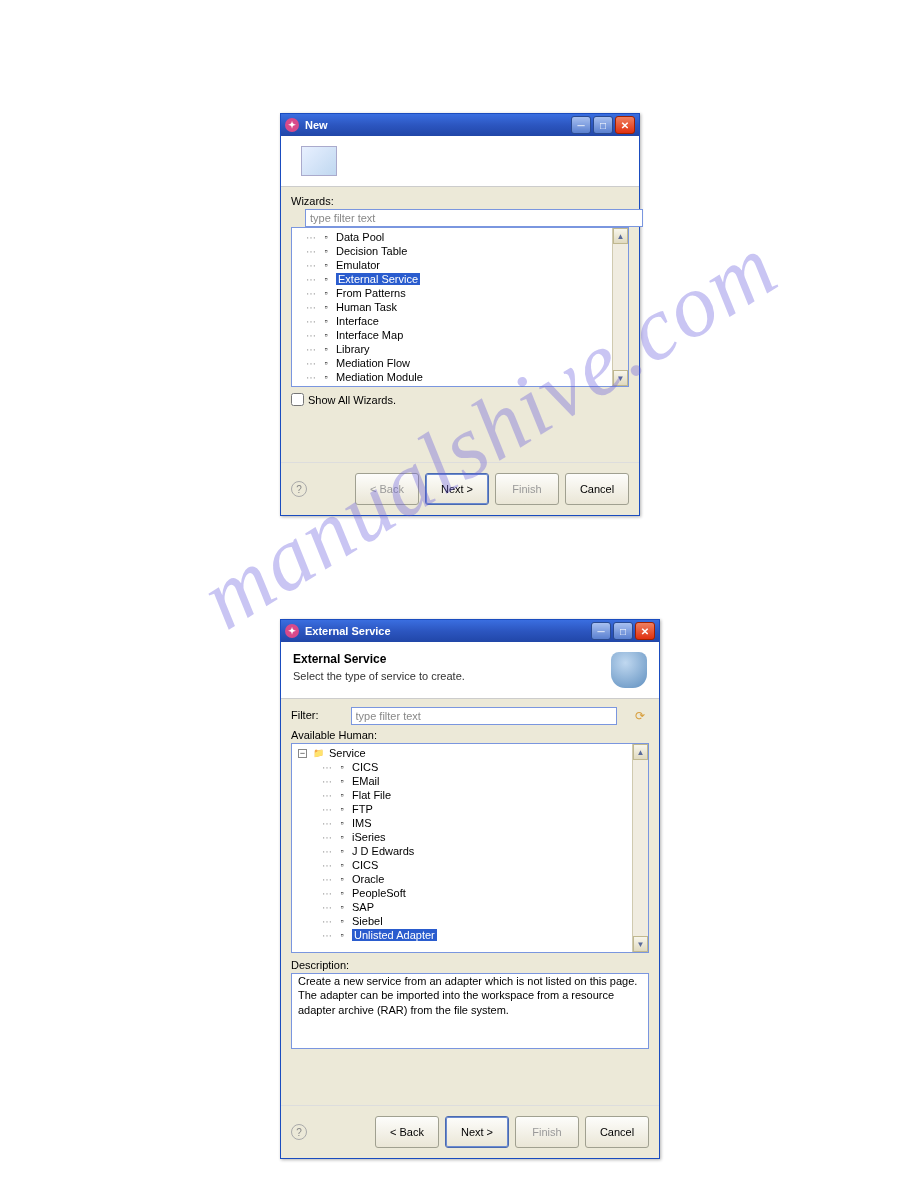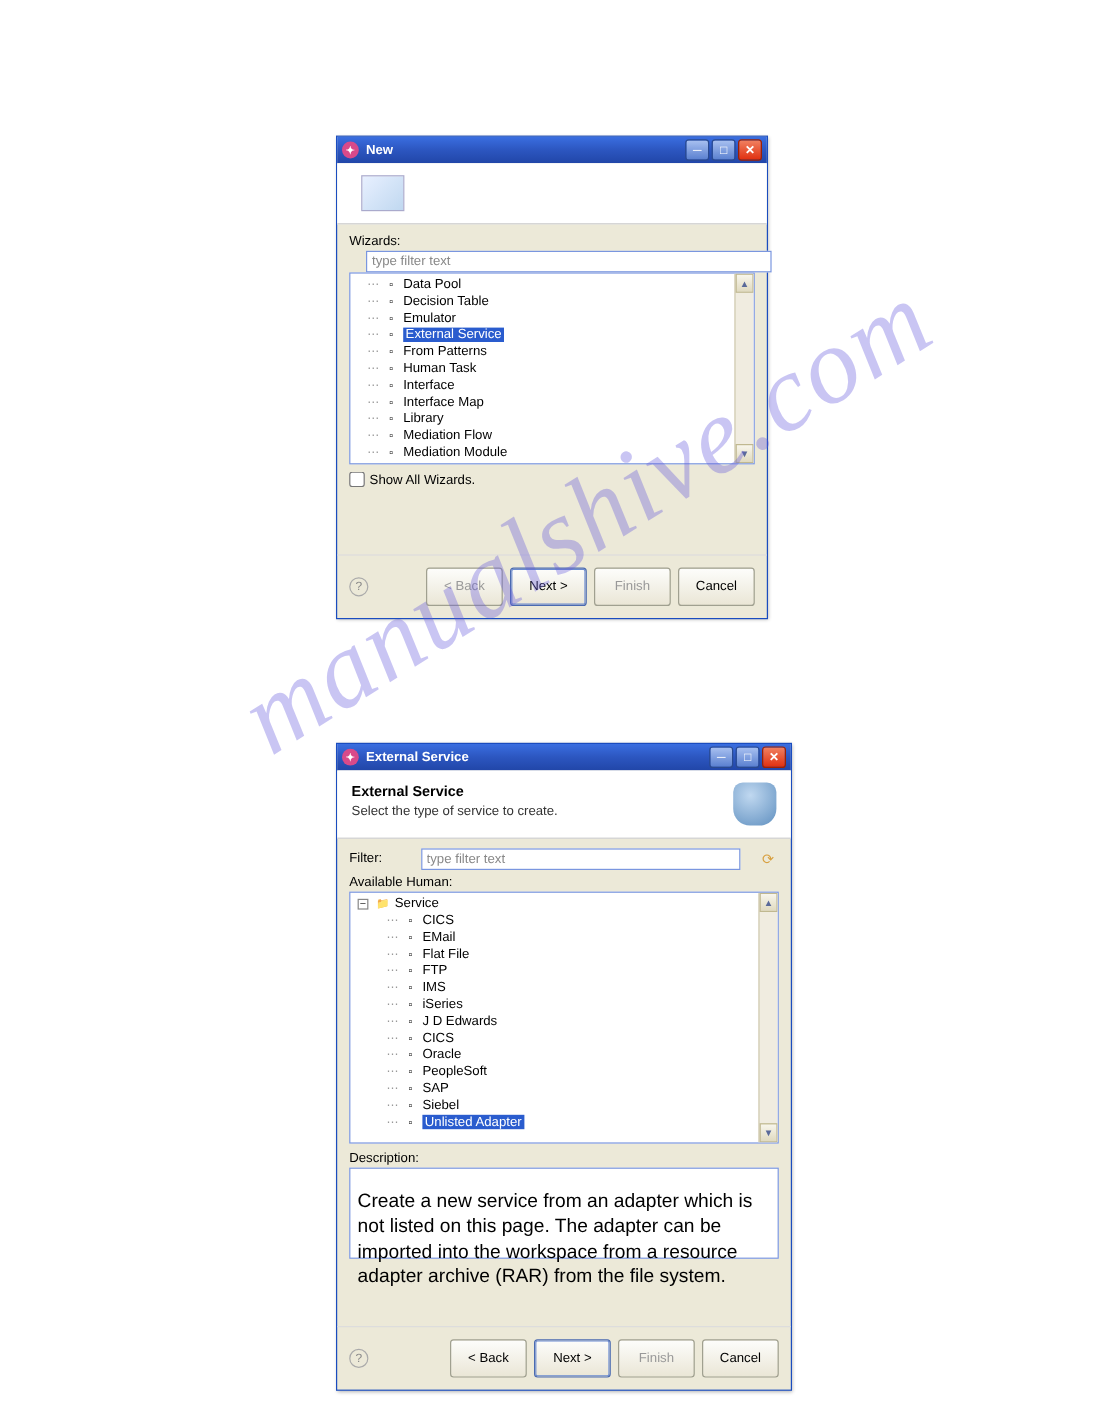--- a/index.html
+++ b/index.html
@@ -160,22 +160,22 @@
     font-size: 8px;
     color: #5a6a9a;
     cursor: pointer;
   }
   .scrollbar .arr.down { position: absolute; bottom: 0; left: 0; right: 0; }
   .checkrow { margin-top: 6px; display: flex; align-items: center; gap: 4px; font-size: 11px; }
   .checkrow input { width: 13px; height: 13px; }
   .descbox {
     border: 1px solid #7a96df;
     background: #fff;
-    padding: 18px 6px;
-    font-size: 16px;
+    padding: 0 6px;
+    font-size: 11px;
     height: 76px;
     line-height: 1.3;
     margin-top: 2px;
   }
   .footer {
     padding: 10px;
     display: flex;
     align-items: center;
     gap: 6px;
     border-top: 1px solid #ddd;

